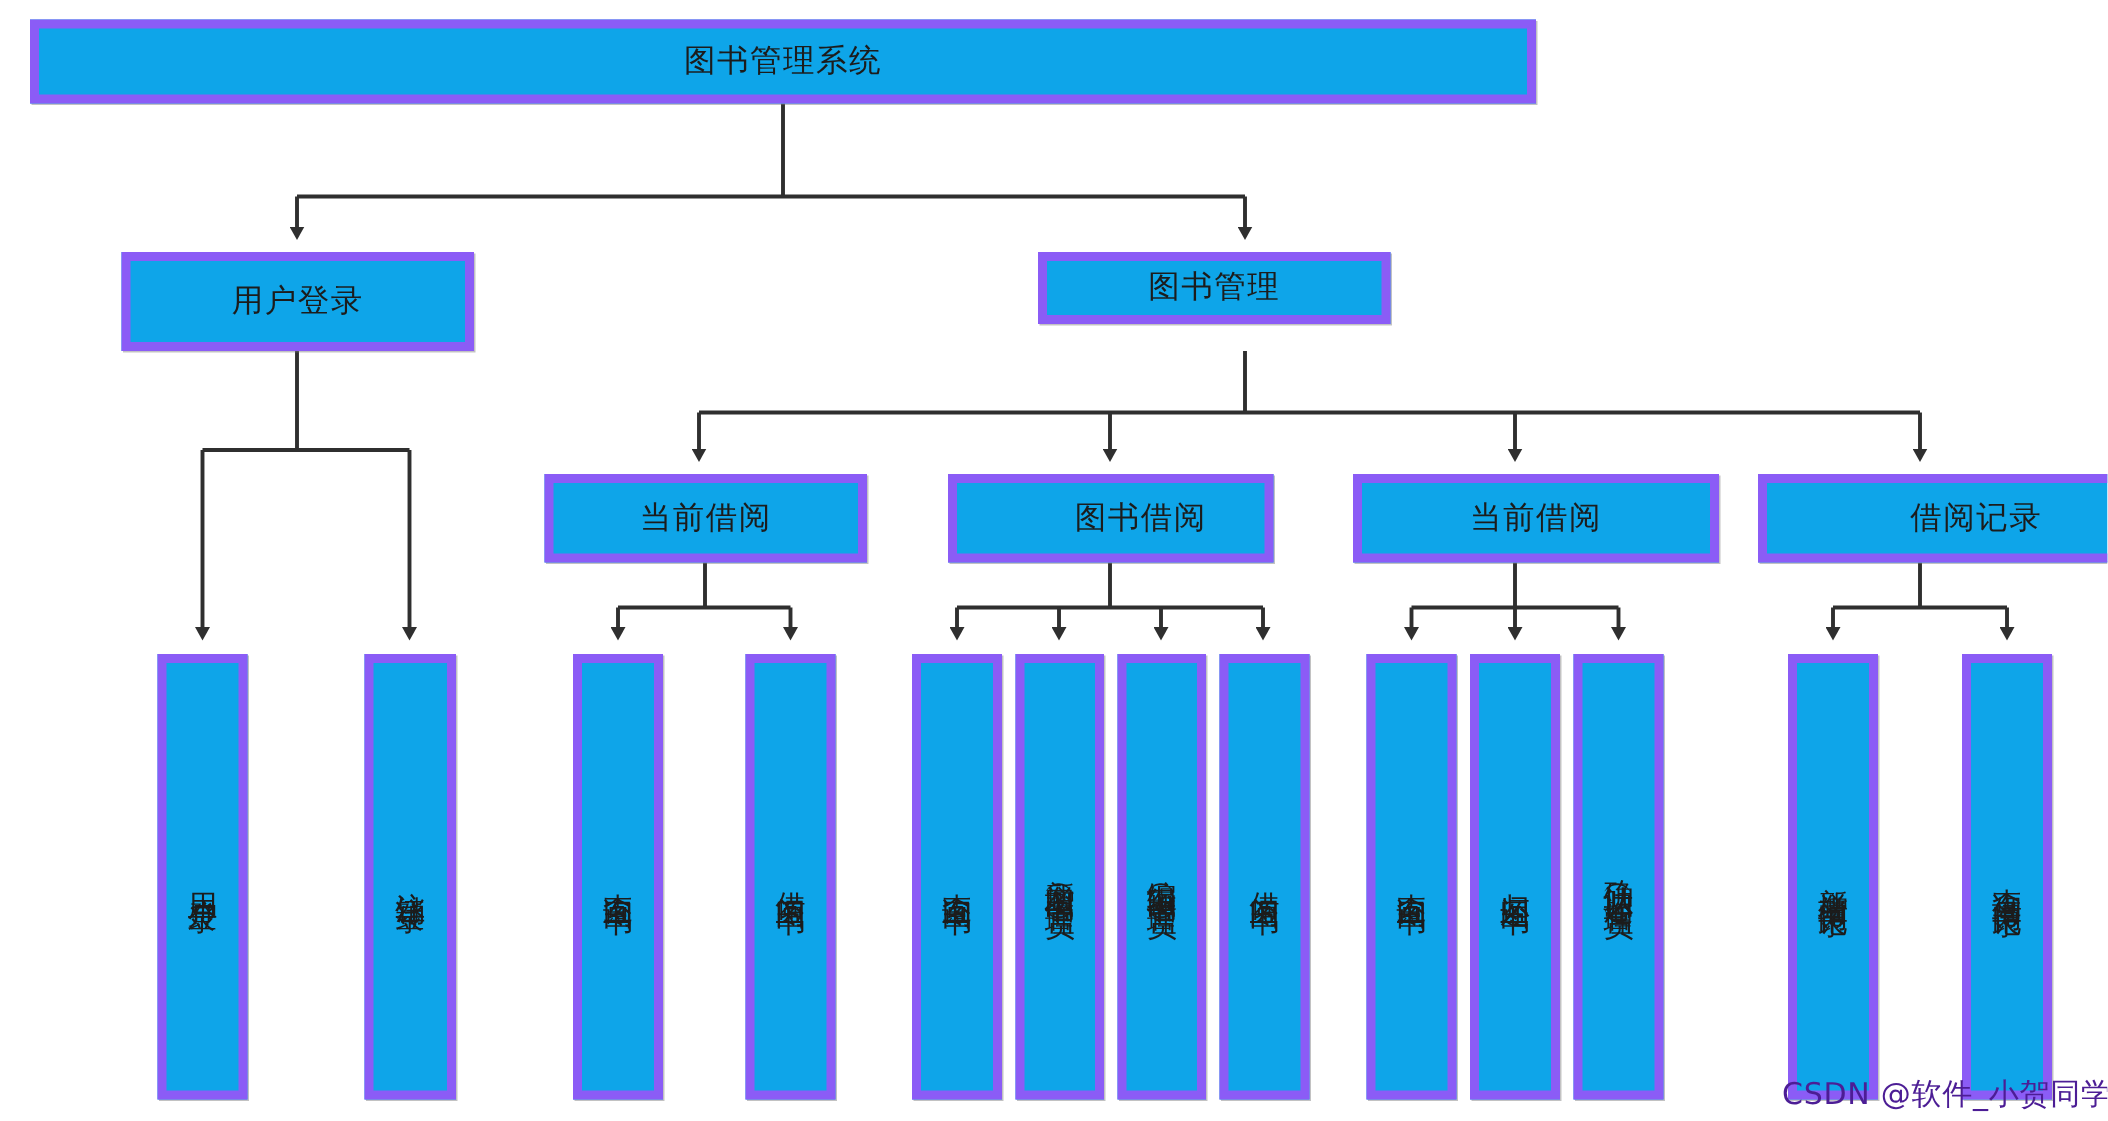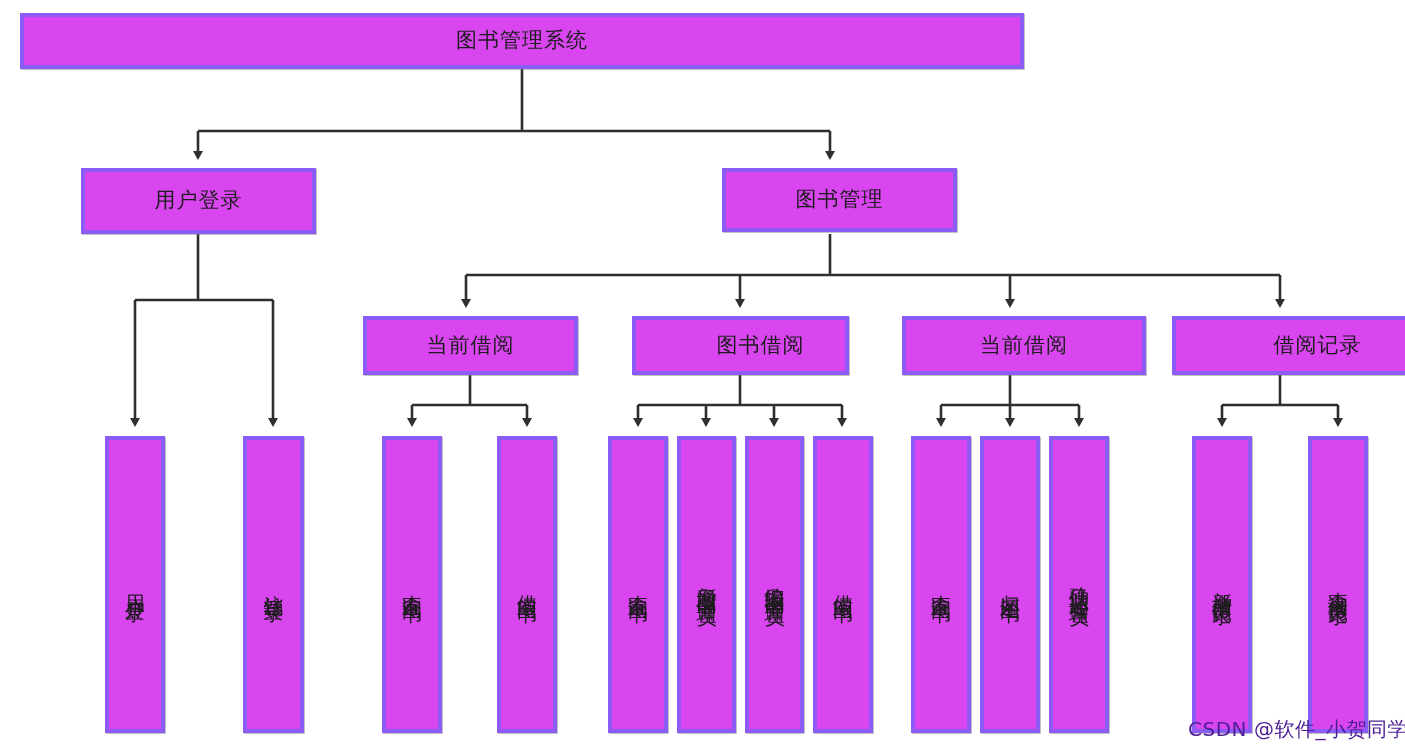--- a/index.html
+++ b/index.html
@@ -18,22 +18,22 @@
   .edges{
     position:absolute;
     left:0; top:0;
     width:1405px;
     height:747px;
     pointer-events:none;
   }
   .node{
     position:absolute;
     box-sizing:border-box;
-    background:#d946ef;
-    border:4px solid #8b5cf6;
+    background:#0ea5e9;
+    border:6px solid #8b5cf6;
     display:flex;
     align-items:center;
     justify-content:center;
     text-align:center;
     color:#1c1c1c;
     box-shadow:1px 1px 0 rgba(120,120,120,.45);
   }
   .node-h{
     font-size:21px;
     letter-spacing:1px;
@@ -119,21 +119,21 @@
     </g>
   </svg>
 
   <div class="node node-h" style="left:20px;top:13px;width:1004px;height:56px;">
     <span>图书管理系统</span>
   </div>
 
   <div class="node node-h" style="left:81px;top:168px;width:235px;height:66px;">
     <span>用户登录</span>
   </div>
-  <div class="node node-h" style="left:722px;top:168px;width:235px;height:64px;">
+  <div class="node node-h" style="left:692px;top:168px;width:235px;height:48px;">
     <span>图书管理</span>
   </div>
 
   <div class="node node-h" style="left:363px;top:316px;width:215px;height:59px;">
     <span>当前借阅</span>
   </div>
   <div class="node node-h" style="left:632px;top:316px;width:217px;height:59px;padding-left:40px;">
     <span>图书借阅</span>
   </div>
   <div class="node node-h" style="left:902px;top:316px;width:244px;height:59px;">

